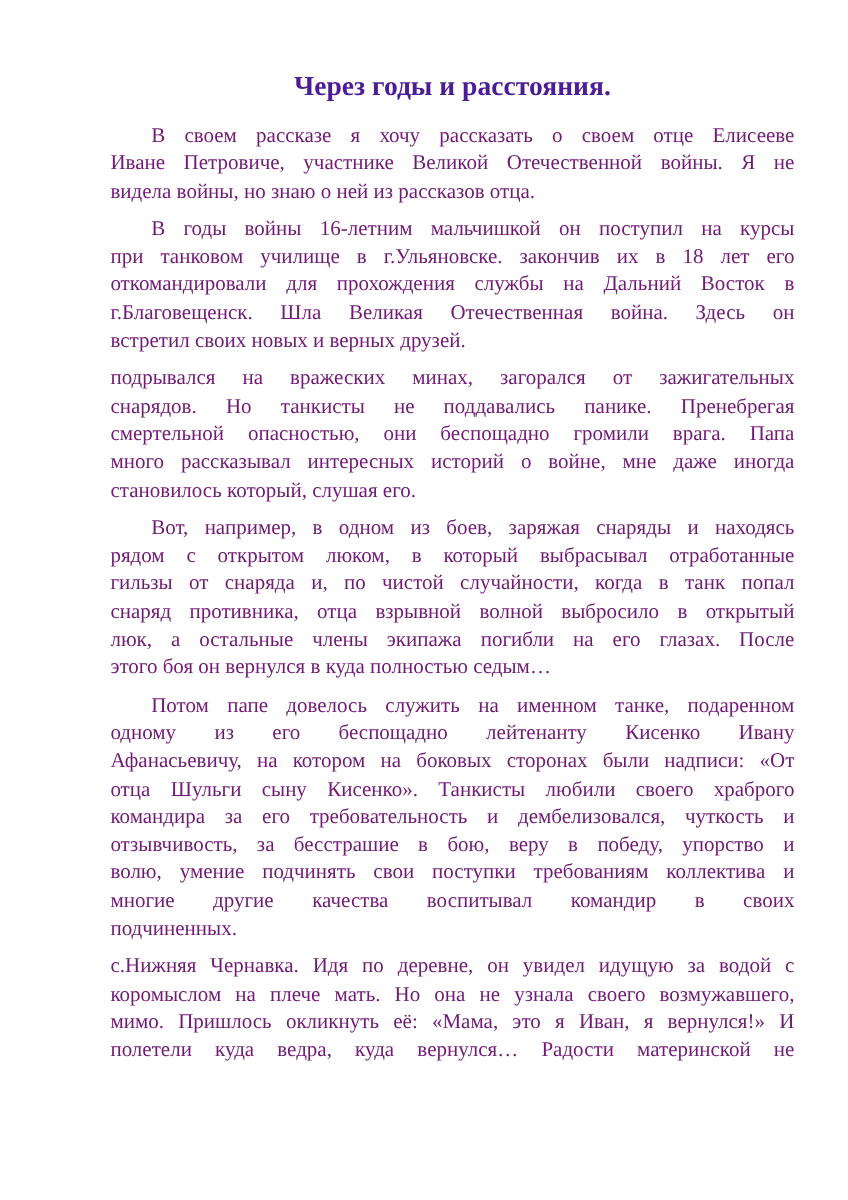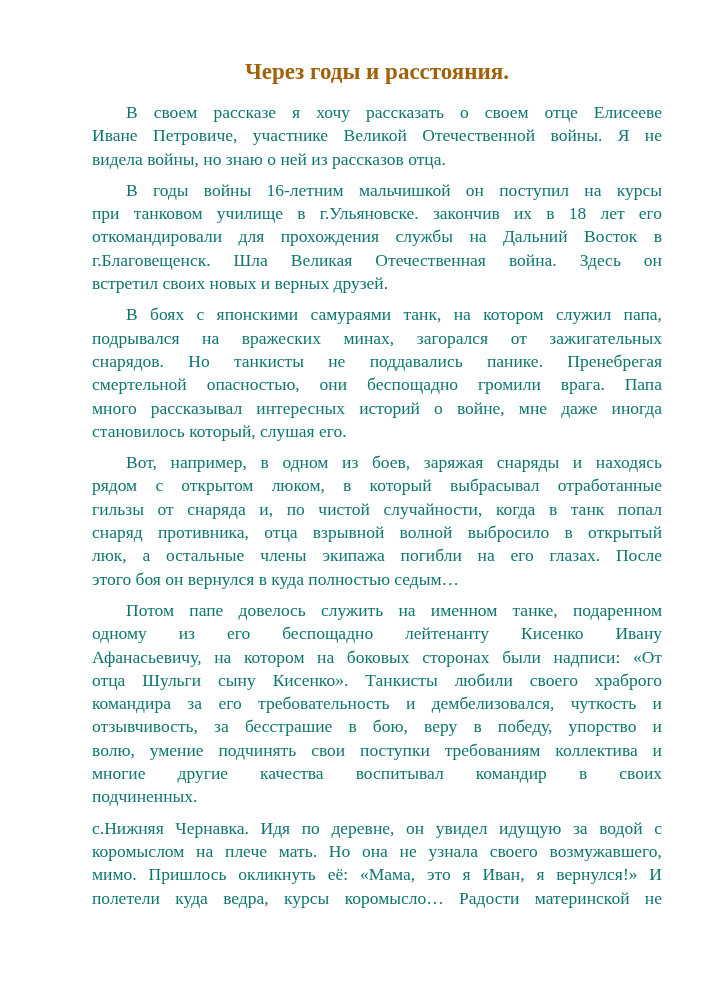--- a/index.html
+++ b/index.html
@@ -21,31 +21,31 @@
     left: 92px;
     top: 57px;
     width: 570px;
   }
   .doc-title {
     font-size: 23px;
     font-weight: bold;
     text-align: center;
     line-height: 30px;
     margin: 0 0 14px 0;
-    color: #a16207;
+    color: #4c1d95;
   }
   .paragraph {
     margin: 0 0 8px 0;
   }
   .line {
     font-size: 17.5px;
     line-height: 23.3px;
     text-align: justify;
     text-align-last: justify;
-    color: #0f766e;
+    color: #701a75;
   }
   .line.first {
     text-indent: 34px;
   }
   .line.last {
     text-align-last: left;
   }
   .line.last.stretch {
     text-align-last: justify;
   }
@@ -63,21 +63,20 @@
           <div class="line last">видела войны, но знаю о ней из рассказов отца.</div>
         </div>
         <div class="paragraph">
           <div class="line first">В годы войны 16-летним мальчишкой он поступил на курсы</div>
           <div class="line">при танковом училище в г.Ульяновске. закончив их в 18 лет его</div>
           <div class="line">откомандировали для прохождения службы на Дальний Восток в</div>
           <div class="line">г.Благовещенск. Шла Великая Отечественная война. Здесь он</div>
           <div class="line last">встретил своих новых и верных друзей.</div>
         </div>
         <div class="paragraph">
-          <div class="line first">В боях с японскими самураями танк, на котором служил папа,</div>
           <div class="line">подрывался на вражеских минах, загорался от зажигательных</div>
           <div class="line">снарядов. Но танкисты не поддавались панике. Пренебрегая</div>
           <div class="line">смертельной опасностью, они беспощадно громили врага. Папа</div>
           <div class="line">много рассказывал интересных историй о войне, мне даже иногда</div>
           <div class="line last">становилось который, слушая его.</div>
         </div>
         <div class="paragraph">
           <div class="line first">Вот, например, в одном из боев, заряжая снаряды и находясь</div>
           <div class="line">рядом с открытом люком, в который выбрасывал отработанные</div>
           <div class="line">гильзы от снаряда и, по чистой случайности, когда в танк попал</div>
@@ -93,17 +92,17 @@
           <div class="line">командира за его требовательность и дембелизовался, чуткость и</div>
           <div class="line">отзывчивость, за бесстрашие в бою, веру в победу, упорство и</div>
           <div class="line">волю, умение подчинять свои поступки требованиям коллектива и</div>
           <div class="line">многие другие качества воспитывал командир в своих</div>
           <div class="line last">подчиненных.</div>
         </div>
         <div class="paragraph">
           <div class="line">с.Нижняя Чернавка. Идя по деревне, он увидел идущую за водой с</div>
           <div class="line">коромыслом на плече мать. Но она не узнала своего возмужавшего,</div>
           <div class="line">мимо. Пришлось окликнуть её: «Мама, это я Иван, я вернулся!» И</div>
-          <div class="line last stretch">полетели куда ведра, курсы коромысло…  Радости материнской  не</div>
+          <div class="line last stretch">полетели куда ведра, куда вернулся…  Радости материнской  не</div>
         </div>
       </div>
   </div>
 </div>
 
 </body></html>

